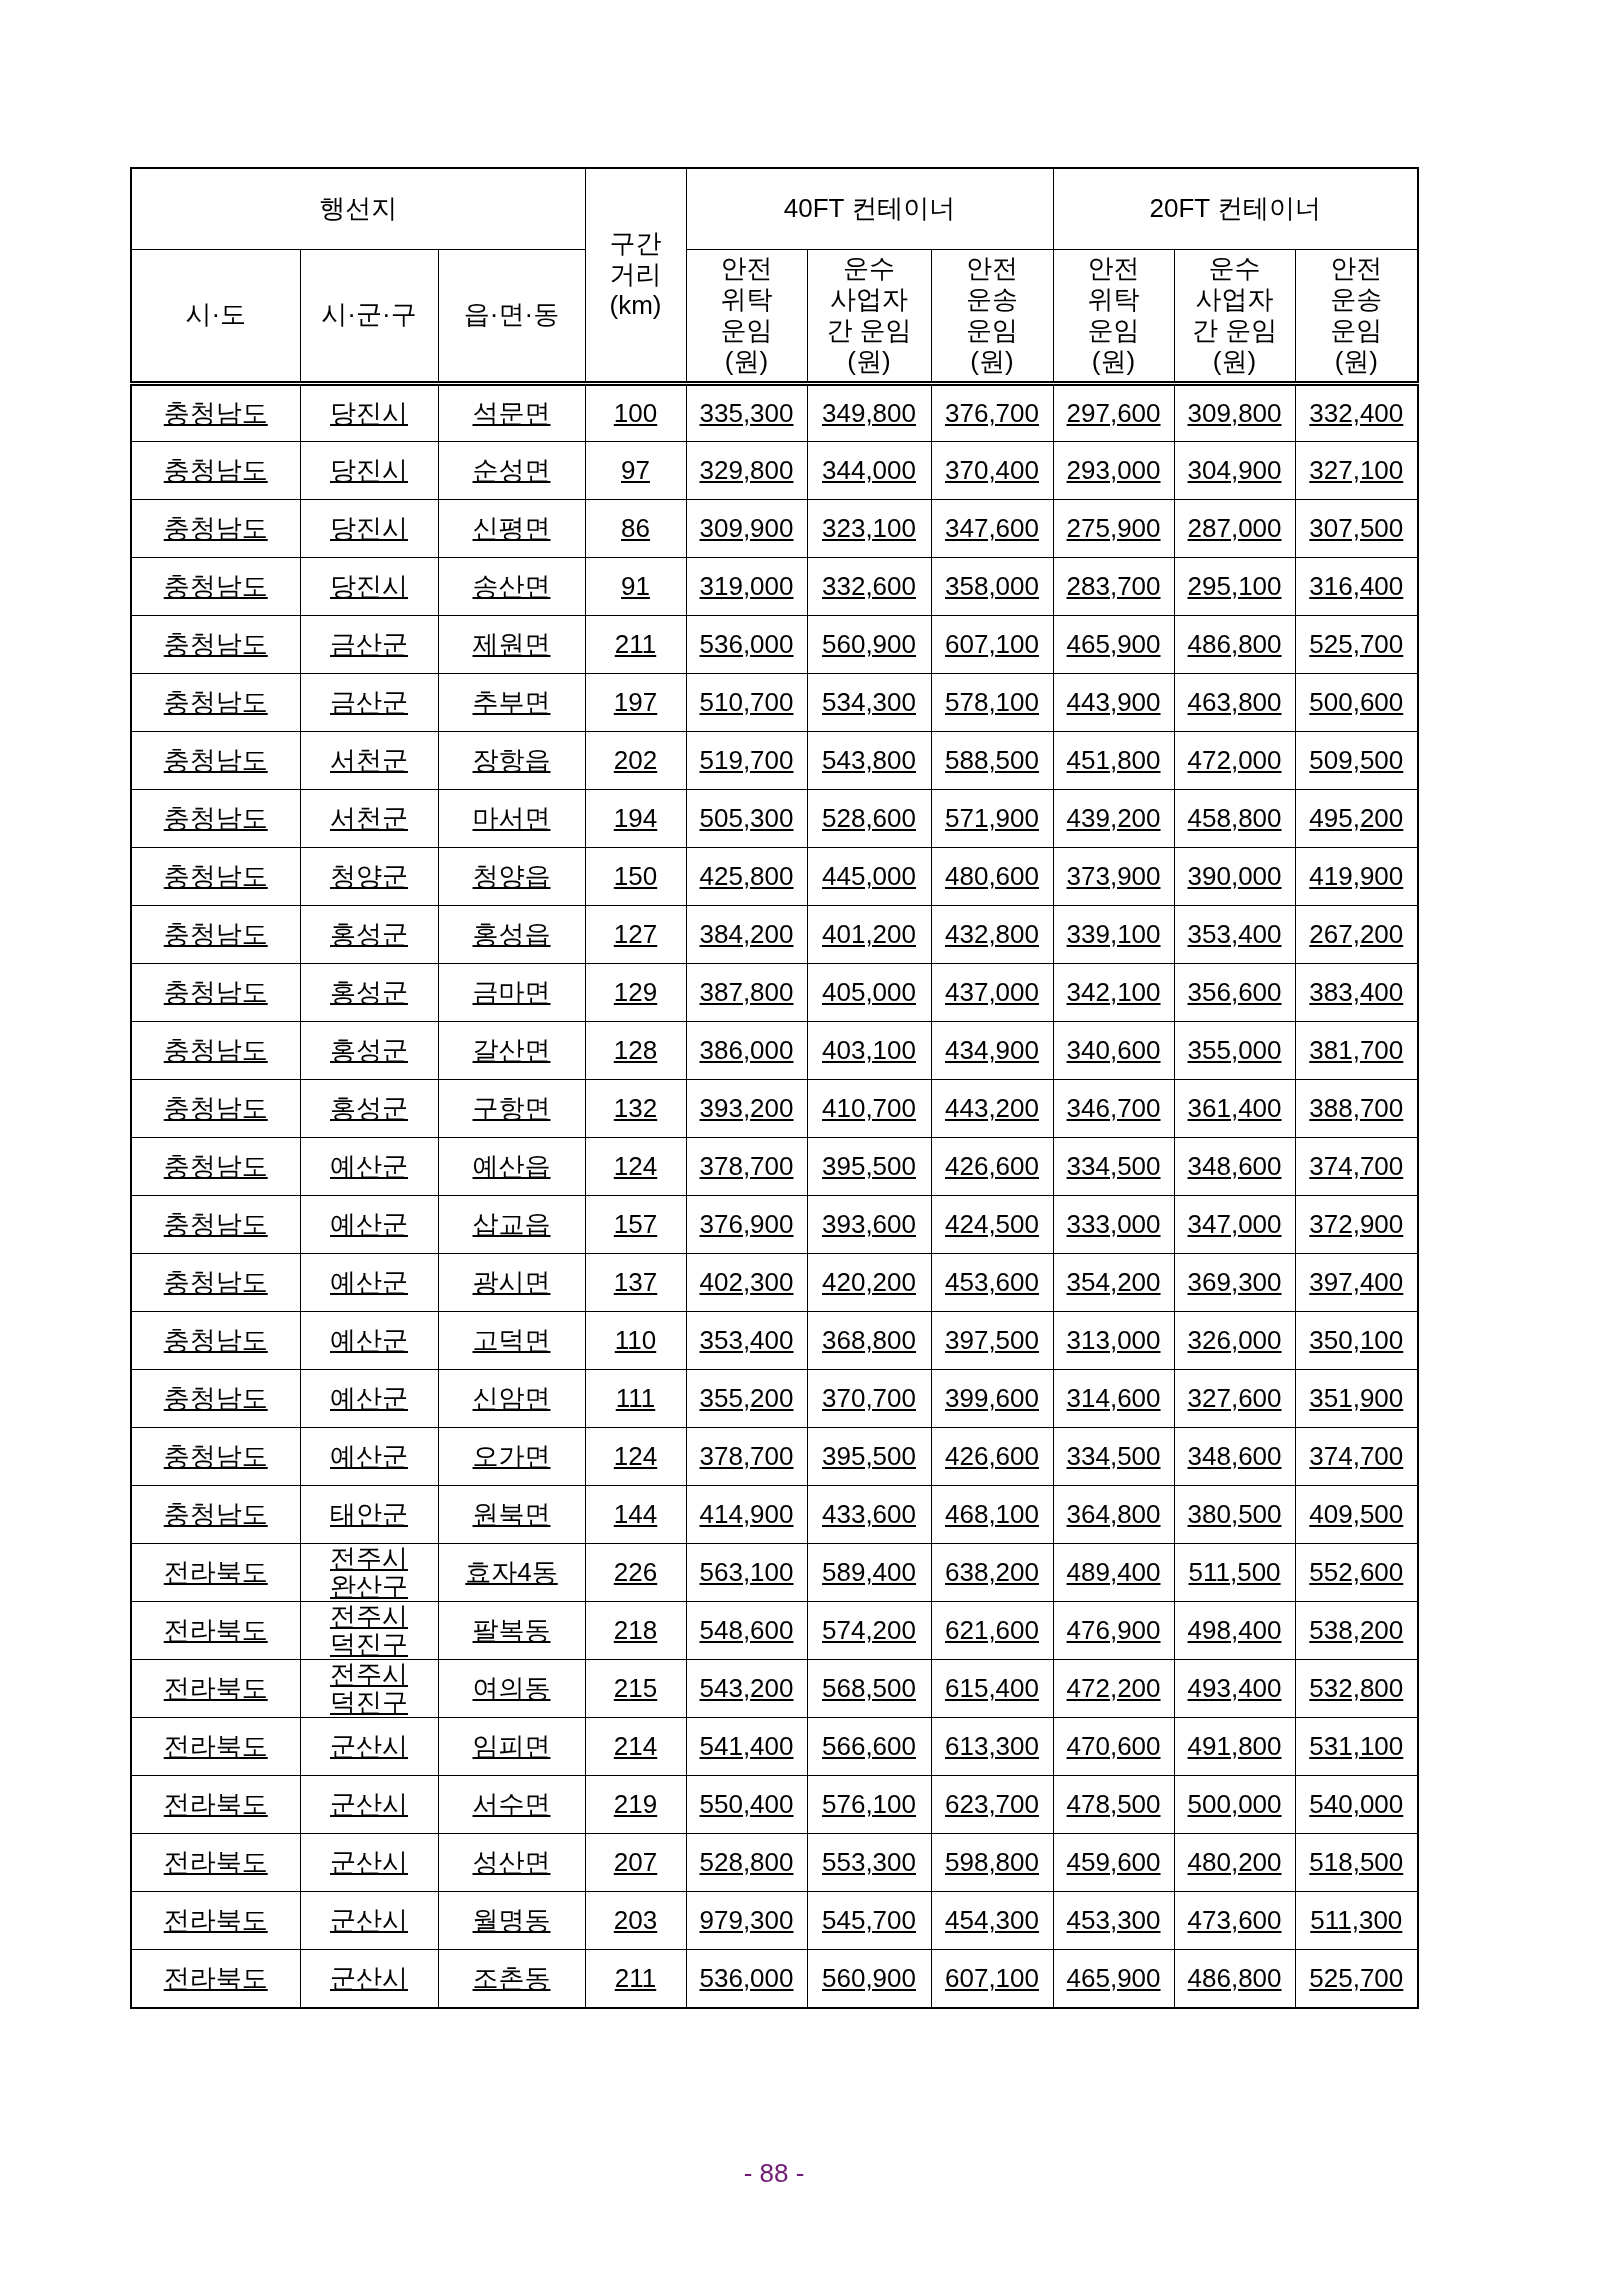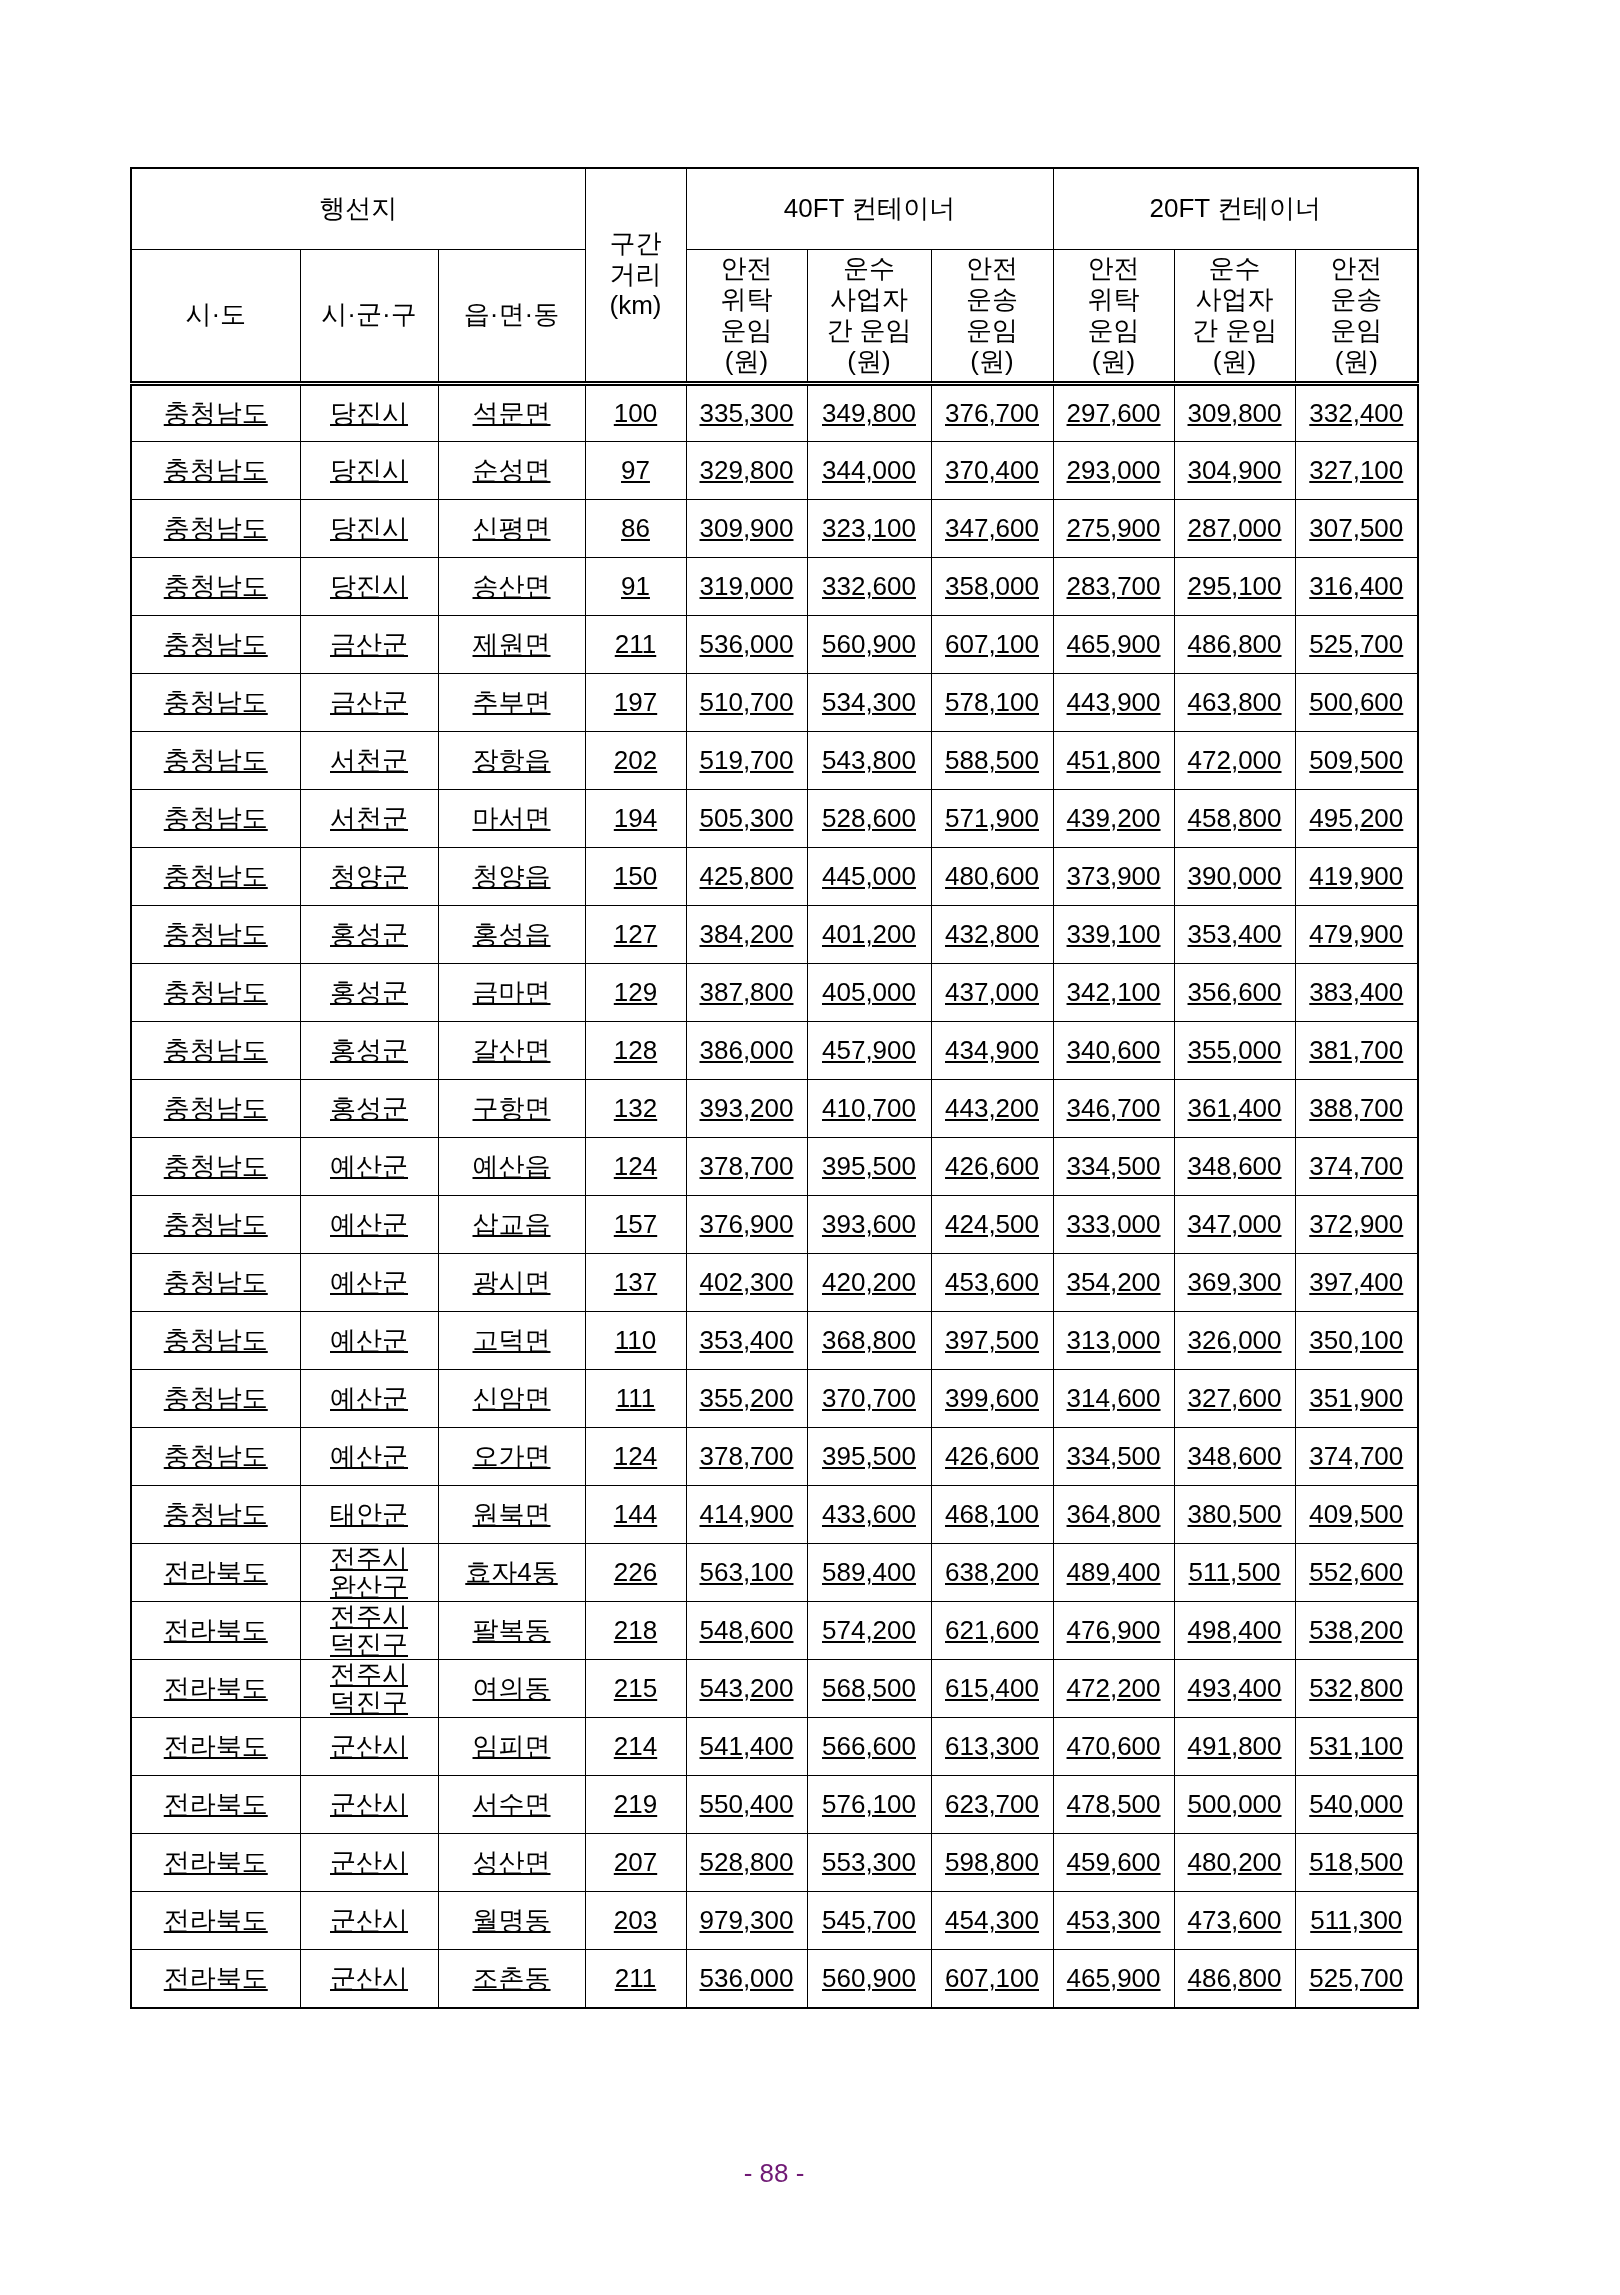--- a/index.html
+++ b/index.html
@@ -227,41 +227,41 @@
         <tr>
           <td>충청남도</td>
           <td>홍성군</td>
           <td>홍성읍</td>
           <td>127</td>
           <td>384,200</td>
           <td>401,200</td>
           <td>432,800</td>
           <td>339,100</td>
           <td>353,400</td>
-          <td>479,900</td>
+          <td>267,200</td>
         </tr>
         <tr>
           <td>충청남도</td>
           <td>홍성군</td>
           <td>금마면</td>
           <td>129</td>
           <td>387,800</td>
           <td>405,000</td>
           <td>437,000</td>
           <td>342,100</td>
           <td>356,600</td>
           <td>383,400</td>
         </tr>
         <tr>
           <td>충청남도</td>
           <td>홍성군</td>
           <td>갈산면</td>
           <td>128</td>
           <td>386,000</td>
-          <td>457,900</td>
+          <td>403,100</td>
           <td>434,900</td>
           <td>340,600</td>
           <td>355,000</td>
           <td>381,700</td>
         </tr>
         <tr>
           <td>충청남도</td>
           <td>홍성군</td>
           <td>구항면</td>
           <td>132</td>

